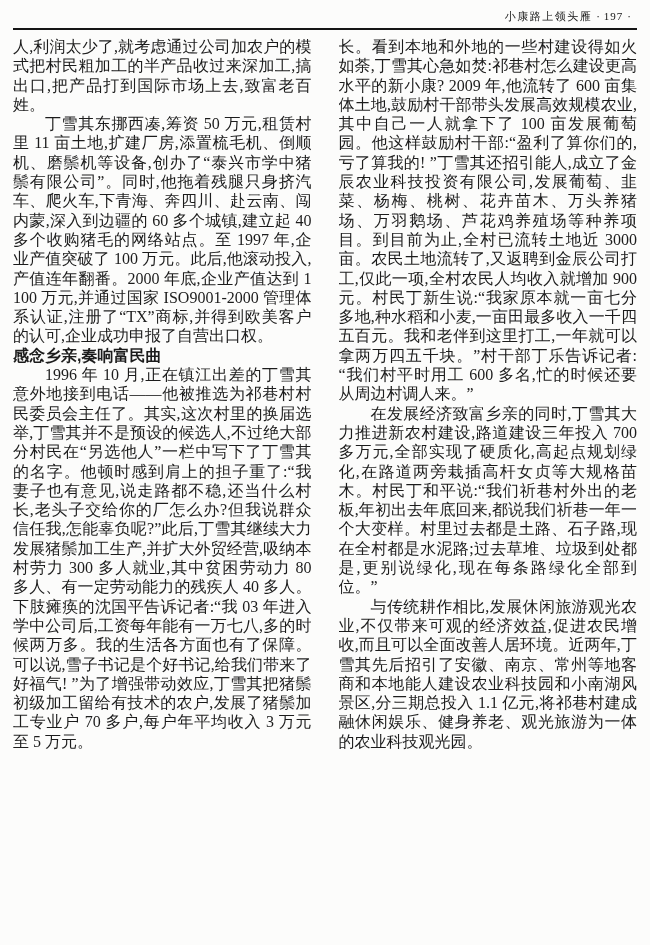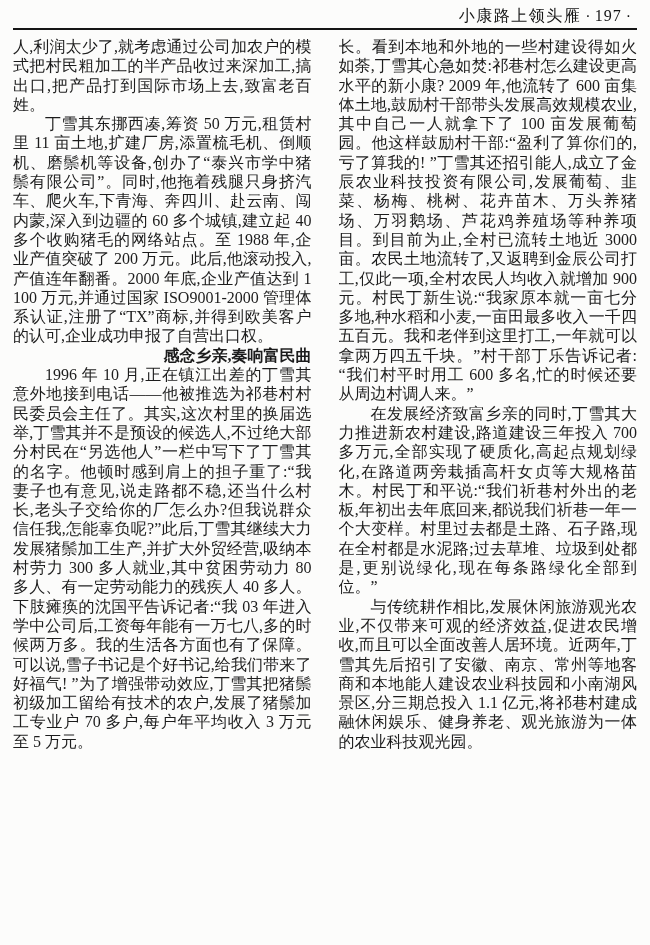--- a/index.html
+++ b/index.html
@@ -14,21 +14,21 @@
     box-sizing: border-box;
   }
   .page-header {
     position: absolute;
     top: 6px;
     left: 13px;
     right: 15px;
     height: 20px;
     text-align: right;
     font-family: "Liberation Sans", "DejaVu Sans", sans-serif;
-    font-size: 16px;
+    font-size: 11px;
     line-height: 20px;
     color: #151515;
   }
   .page-header .running-title { letter-spacing: 1.5px; }
   .page-header .dot { padding: 0 4px; }
   .page-header .page-num {
     font-family: "Liberation Serif", "DejaVu Serif", serif;
     letter-spacing: 1px;
   }
   .header-rule {
@@ -62,37 +62,37 @@
   .column .paragraph_continued {
     margin: 0;
     text-indent: 2em;
   }
   .column .paragraph_continued { text-indent: 0; }
   .column .heading {
     margin: 0;
     font-size: 16px;
     line-height: 19.3px;
     font-weight: bold;
-    text-align: right;
+    text-align: left;
     text-indent: 0;
-    font-family: Liberation Serif, serif;
+    font-family: Liberation Sans, sans-serif;
   }
 </style>
 </head>
 <body>
 
 <div class="page">
   <div class="page-header">
     <span class="running-title">小康路上领头雁</span><span class="dot">·</span><span class="page-num">197</span><span class="dot">·</span>
   </div>
   <div class="header-rule"></div>
   <div class="columns">
     <div class="column">
         <p class="paragraph_continued">人,利润太少了,就考虑通过公司加农户的模式把村民粗加工的半产品收过来深加工,搞出口,把产品打到国际市场上去,致富老百姓。</p>
-        <p class="paragraph">丁雪其东挪西凑,筹资 50 万元,租赁村里 11 亩土地,扩建厂房,添置梳毛机、倒顺机、磨鬃机等设备,创办了“泰兴市学中猪鬃有限公司”。同时,他拖着残腿只身挤汽车、爬火车,下青海、奔四川、赴云南、闯内蒙,深入到边疆的 60 多个城镇,建立起 40 多个收购猪毛的网络站点。至 1988 年,企业产值突破了 200 万元。此后,他滚动投入,产值连年翻番。2000 年底,企业产值达到 1100 万元,并通过国家 ISO9001-2000 管理体系认证,注册了“TX”商标,并得到欧美客户的认可,企业成功申报了自营出口权。</p>
+        <p class="paragraph">丁雪其东挪西凑,筹资 50 万元,租赁村里 11 亩土地,扩建厂房,添置梳毛机、倒顺机、磨鬃机等设备,创办了“泰兴市学中猪鬃有限公司”。同时,他拖着残腿只身挤汽车、爬火车,下青海、奔四川、赴云南、闯内蒙,深入到边疆的 60 多个城镇,建立起 40 多个收购猪毛的网络站点。至 1997 年,企业产值突破了 100 万元。此后,他滚动投入,产值连年翻番。2000 年底,企业产值达到 1100 万元,并通过国家 ISO9001-2000 管理体系认证,注册了“TX”商标,并得到欧美客户的认可,企业成功申报了自营出口权。</p>
         <h3 class="heading">感念乡亲,奏响富民曲</h3>
         <p class="paragraph">1996 年 10 月,正在镇江出差的丁雪其意外地接到电话——他被推选为祁巷村村民委员会主任了。其实,这次村里的换届选举,丁雪其并不是预设的候选人,不过绝大部分村民在“另选他人”一栏中写下了丁雪其的名字。他顿时感到肩上的担子重了:“我妻子也有意见,说走路都不稳,还当什么村长,老头子交给你的厂怎么办?但我说群众信任我,怎能辜负呢?”此后,丁雪其继续大力发展猪鬃加工生产,并扩大外贸经营,吸纳本村劳力 300 多人就业,其中贫困劳动力 80 多人、有一定劳动能力的残疾人 40 多人。下肢瘫痪的沈国平告诉记者:“我 03 年进入学中公司后,工资每年能有一万七八,多的时候两万多。我的生活各方面也有了保障。可以说,雪子书记是个好书记,给我们带来了好福气! ”为了增强带动效应,丁雪其把猪鬃初级加工留给有技术的农户,发展了猪鬃加工专业户 70 多户,每户年平均收入 3 万元至 5 万元。</p>
       </div>
     <div class="column">
         <p class="paragraph_continued">长。看到本地和外地的一些村建设得如火如荼,丁雪其心急如焚:祁巷村怎么建设更高水平的新小康? 2009 年,他流转了 600 亩集体土地,鼓励村干部带头发展高效规模农业,其中自己一人就拿下了 100 亩发展葡萄园。他这样鼓励村干部:“盈利了算你们的,亏了算我的! ”丁雪其还招引能人,成立了金辰农业科技投资有限公司,发展葡萄、韭菜、杨梅、桃树、花卉苗木、万头养猪场、万羽鹅场、芦花鸡养殖场等种养项目。到目前为止,全村已流转土地近 3000 亩。农民土地流转了,又返聘到金辰公司打工,仅此一项,全村农民人均收入就增加 900 元。村民丁新生说:“我家原本就一亩七分多地,种水稻和小麦,一亩田最多收入一千四五百元。我和老伴到这里打工,一年就可以拿两万四五千块。”村干部丁乐告诉记者:“我们村平时用工 600 多名,忙的时候还要从周边村调人来。”</p>
         <p class="paragraph">在发展经济致富乡亲的同时,丁雪其大力推进新农村建设,路道建设三年投入 700 多万元,全部实现了硬质化,高起点规划绿化,在路道两旁栽插高杆女贞等大规格苗木。村民丁和平说:“我们祈巷村外出的老板,年初出去年底回来,都说我们祈巷一年一个大变样。村里过去都是土路、石子路,现在全村都是水泥路;过去草堆、垃圾到处都是,更别说绿化,现在每条路绿化全部到位。”</p>
         <p class="paragraph">与传统耕作相比,发展休闲旅游观光农业,不仅带来可观的经济效益,促进农民增收,而且可以全面改善人居环境。近两年,丁雪其先后招引了安徽、南京、常州等地客商和本地能人建设农业科技园和小南湖风景区,分三期总投入 1.1 亿元,将祁巷村建成融休闲娱乐、健身养老、观光旅游为一体的农业科技观光园。</p>
       </div>
   </div>
 </div>

